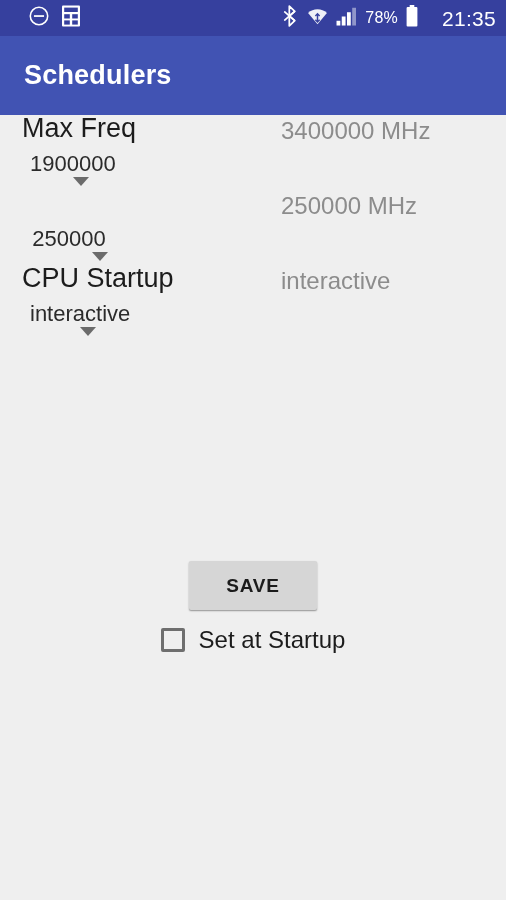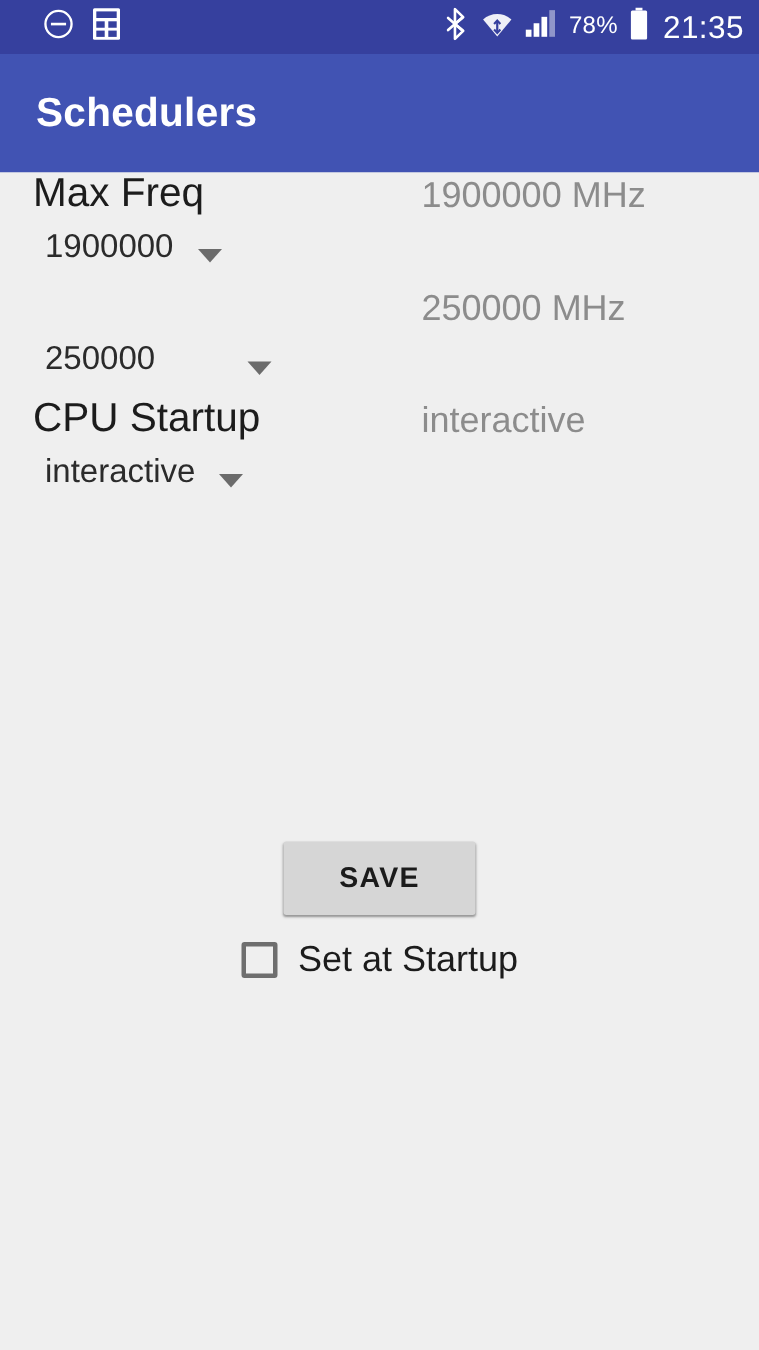--- a/index.html
+++ b/index.html
@@ -41,21 +41,21 @@
     font-size: 16px;
     letter-spacing: 0.2px;
     color: #ffffff;
     line-height: 1;
   }
   .sb-clock {
     font-size: 21px;
     line-height: 1;
     color: #ffffff;
     letter-spacing: 0.3px;
-    margin-left: 2px;
+    margin-left: 16px;
   }
 
   
   .appbar {
     height: 79px;
     background: #4153b3;
     display: flex;
     align-items: center;
     padding-left: 24px;
     box-sizing: border-box;
@@ -82,23 +82,24 @@
     position: absolute;
     left: 22px;
     top: 0;
     font-size: 27px;
     color: #1c1c1c;
     line-height: 1;
   }
   .row-spinner {
     position: absolute;
     display: flex;
-    align-items: flex-end;
+    align-items: center;
     left: 30px;
     top: 38px;
+    flex-direction: column;
   }
   .spinner-value {
     font-size: 22px;
     color: #2b2b2b;
     line-height: 1;
   }
   .caret {
     width: 0;
     height: 0;
     border-left: 8px solid transparent;
@@ -232,21 +233,21 @@
 </div>
 
 <div class="content">
 
   <div class="row">
     <div class="row-label">Max Freq</div>
     <div class="row-spinner">
       <span class="spinner-value">1900000</span>
       <span class="caret"></span>
     </div>
-    <div class="row-current">1900000 MHz</div>
+    <div class="row-current">3400000 MHz</div>
   </div>
 
   <div class="row">
     <div class="row-spinner">
       <span class="spinner-value">250000</span>
       <span class="caret wide"></span>
     </div>
     <div class="row-current">250000 MHz</div>
   </div>
 

